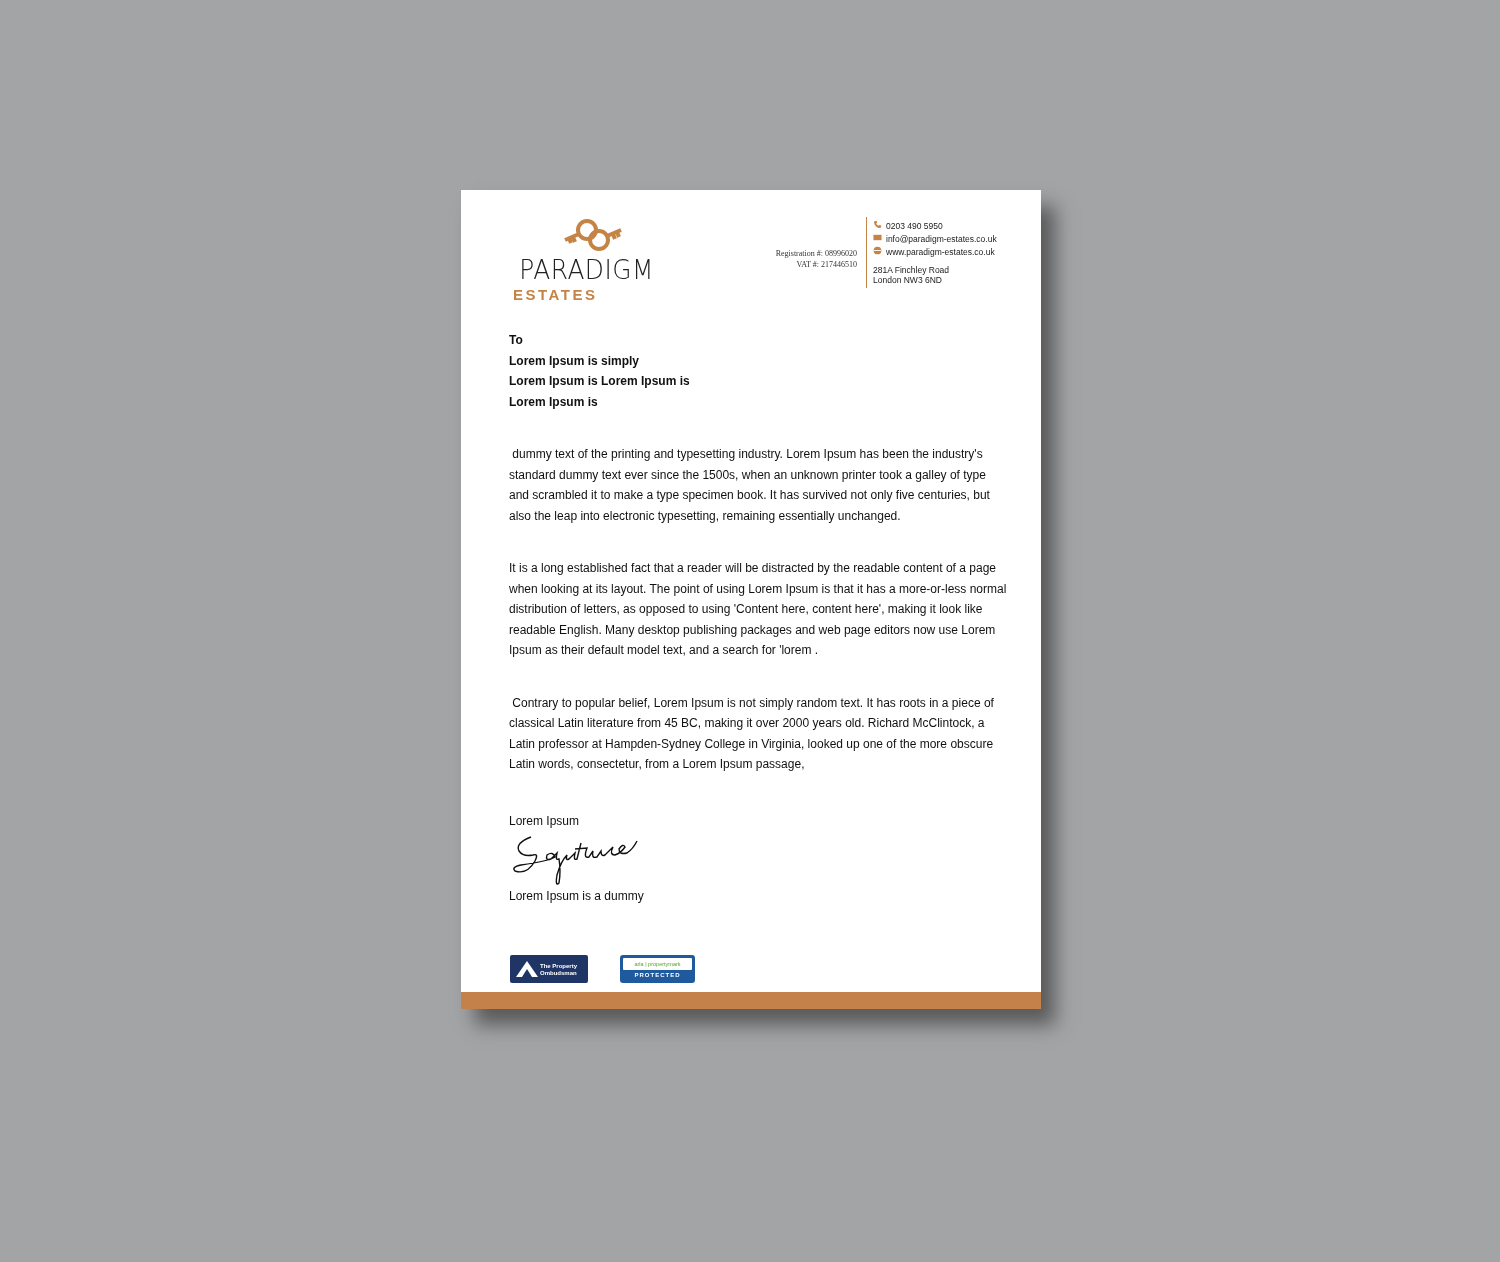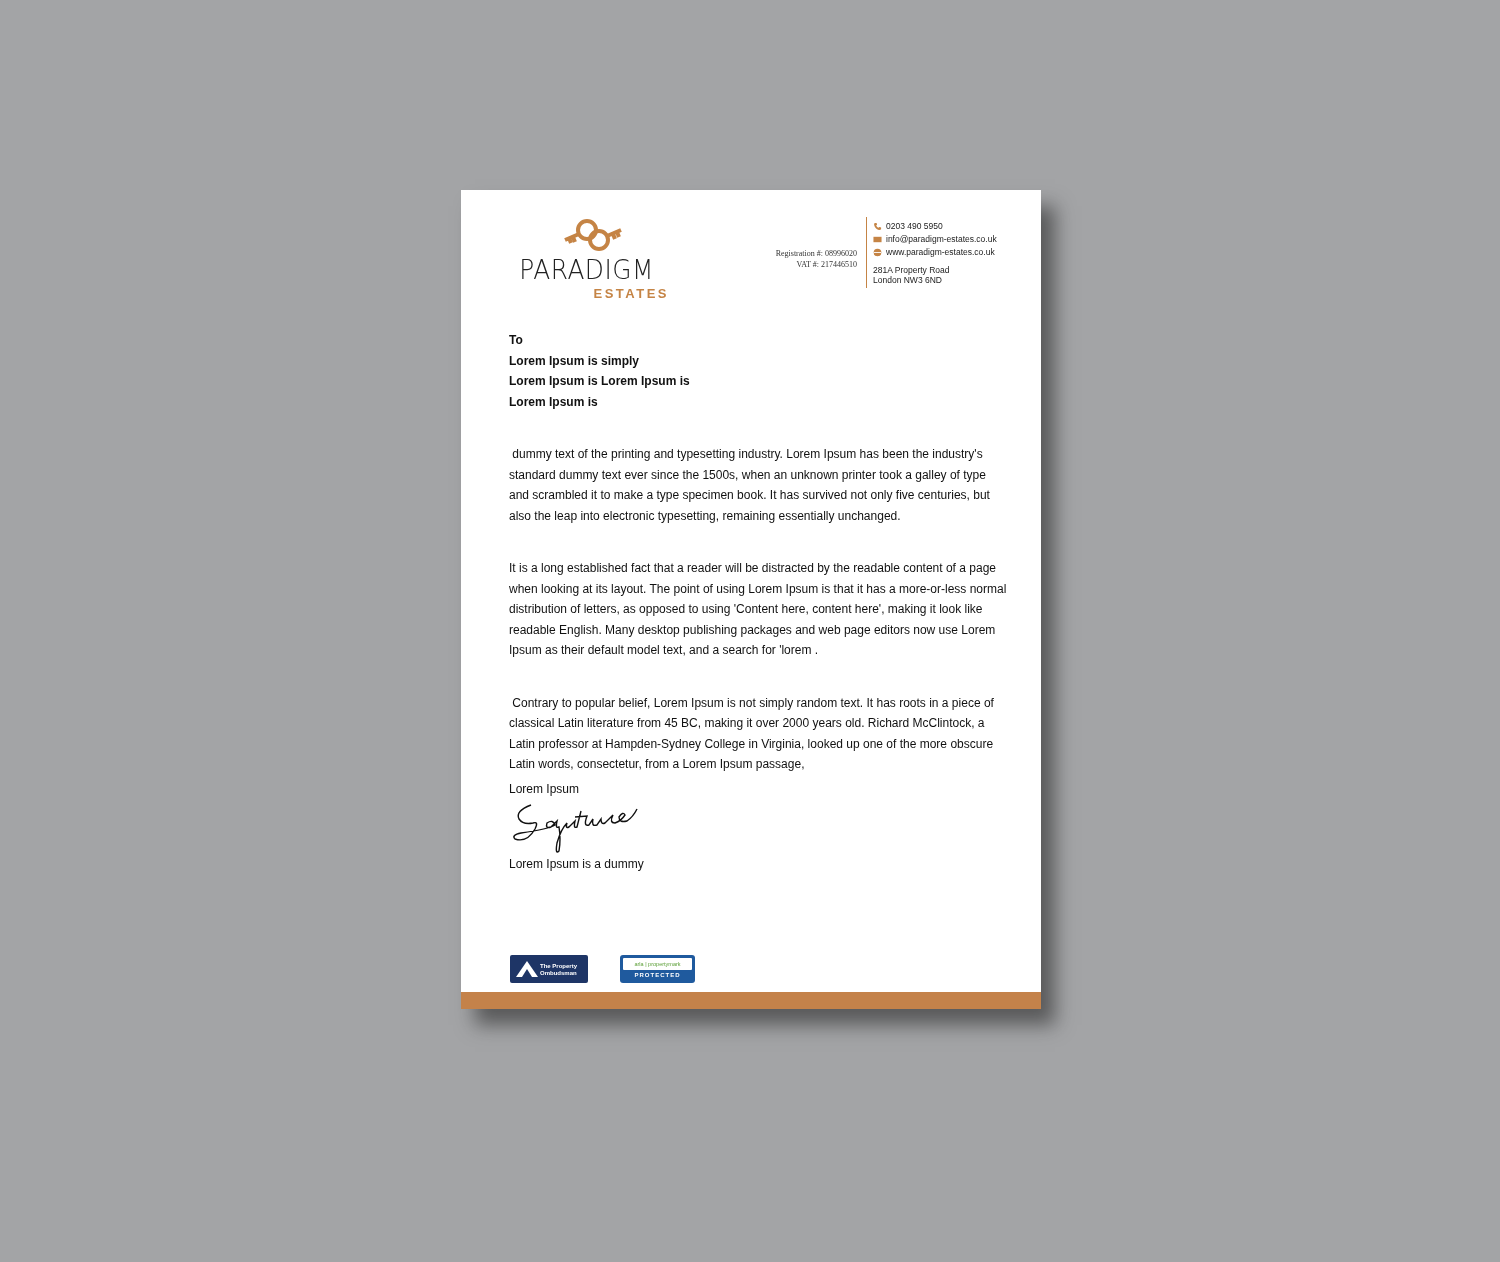--- a/index.html
+++ b/index.html
@@ -21,37 +21,37 @@
   .logo .mark { position: absolute; left: 48px; top: 0; width: 64px; height: 40px; }
   .logo .word {
     position: absolute; left: 0; top: 40px; width: 160px;
     font-size: 27px; letter-spacing: 0.5px; color: #222;
     font-family: "DejaVu Sans", sans-serif; font-weight: 300;
     text-align: center; line-height: 28px;
     transform: scaleX(0.92); transform-origin: left;
   }
   .logo .sub {
     position: absolute; left: 0; top: 70px; width: 156px;
-    font-size: 13px; letter-spacing: 2.5px; color: #c58445;
-    text-align: right; font-weight: bold;
+    font-size: 15px; letter-spacing: 2.5px; color: #c58445;
+    text-align: left; font-weight: bold;
   }
   .reg {
     position: absolute; right: 184px; top: 58px;
     text-align: right; font-size: 8px; line-height: 11px; color: #333; font-family: Liberation Serif, serif;
   }
   .vline { position: absolute; left: 405px; top: 27px; width: 1px; height: 71px; background: #c58445; }
   .contact { position: absolute; left: 412px; top: 30px; font-size: 8.5px; color: #222; }
-  .contact .row { height: 13px; line-height: 13px; display: flex; align-items: center; }
+  .contact .row { height: 13px; line-height: 13px; display: flex; align-items: flex-start; }
   .contact .ico { width: 9px; height: 9px; margin-right: 4px; display: inline-block; }
   .contact .addr { margin-top: 6px; line-height: 10px; }
   .body-text { position: absolute; left: 48px; top: 140px; width: 500px; font-size: 12px; color: #111; }
   .to-block div { font-weight: bold; height: 20.5px; line-height: 20.5px; }
   .para { line-height: 20.5px; margin-top: 32px; }
   .para:first-of-type { margin-top: 20px; }
-  .closing { line-height: 20px; margin-top: 4px; }
+  .closing { line-height: 20px; margin-top: 36px; }
   .sig { width: 130px; height: 58px; display: block; margin-top: 0; }
   .badges { position: absolute; left: 49px; top: 765px; display: flex; gap: 32px; }
   .badge-tpo {
     width: 78px; height: 28px; background: #1e3566; border-radius: 2px;
     position: relative; color: #fff; font-size: 6px; font-weight: bold; line-height: 7px;
   }
   .badge-tpo .tri { position: absolute; left: 6px; top: 6px; }
   .badge-tpo .txt { position: absolute; left: 30px; top: 8px; }
   .badge-pm {
     width: 75px; height: 28px; background: #1f5a9e; border-radius: 3px; position: relative;
@@ -107,21 +107,21 @@
       <span>info@paradigm-estates.co.uk</span>
     </div>
     <div class="row">
       <svg class="ico" viewBox="0 0 10 10">
           <circle cx="5" cy="5" r="4.3" fill="#c58445"></circle>
           <rect x="1" y="4.5" width="8" height="1" fill="#fff"></rect>
         </svg>
       <span>www.paradigm-estates.co.uk</span>
     </div>
     <div class="addr">
-      <div>281A Property Road</div>
+      <div>281A Finchley Road</div>
       <div>London NW3 6ND</div>
     </div>
   </div>
 
   <div class="body-text">
     <div class="to-block">
       <div>To</div>
       <div>Lorem Ipsum is simply</div>
       <div>Lorem Ipsum is Lorem Ipsum is</div>
       <div>Lorem Ipsum is</div>

